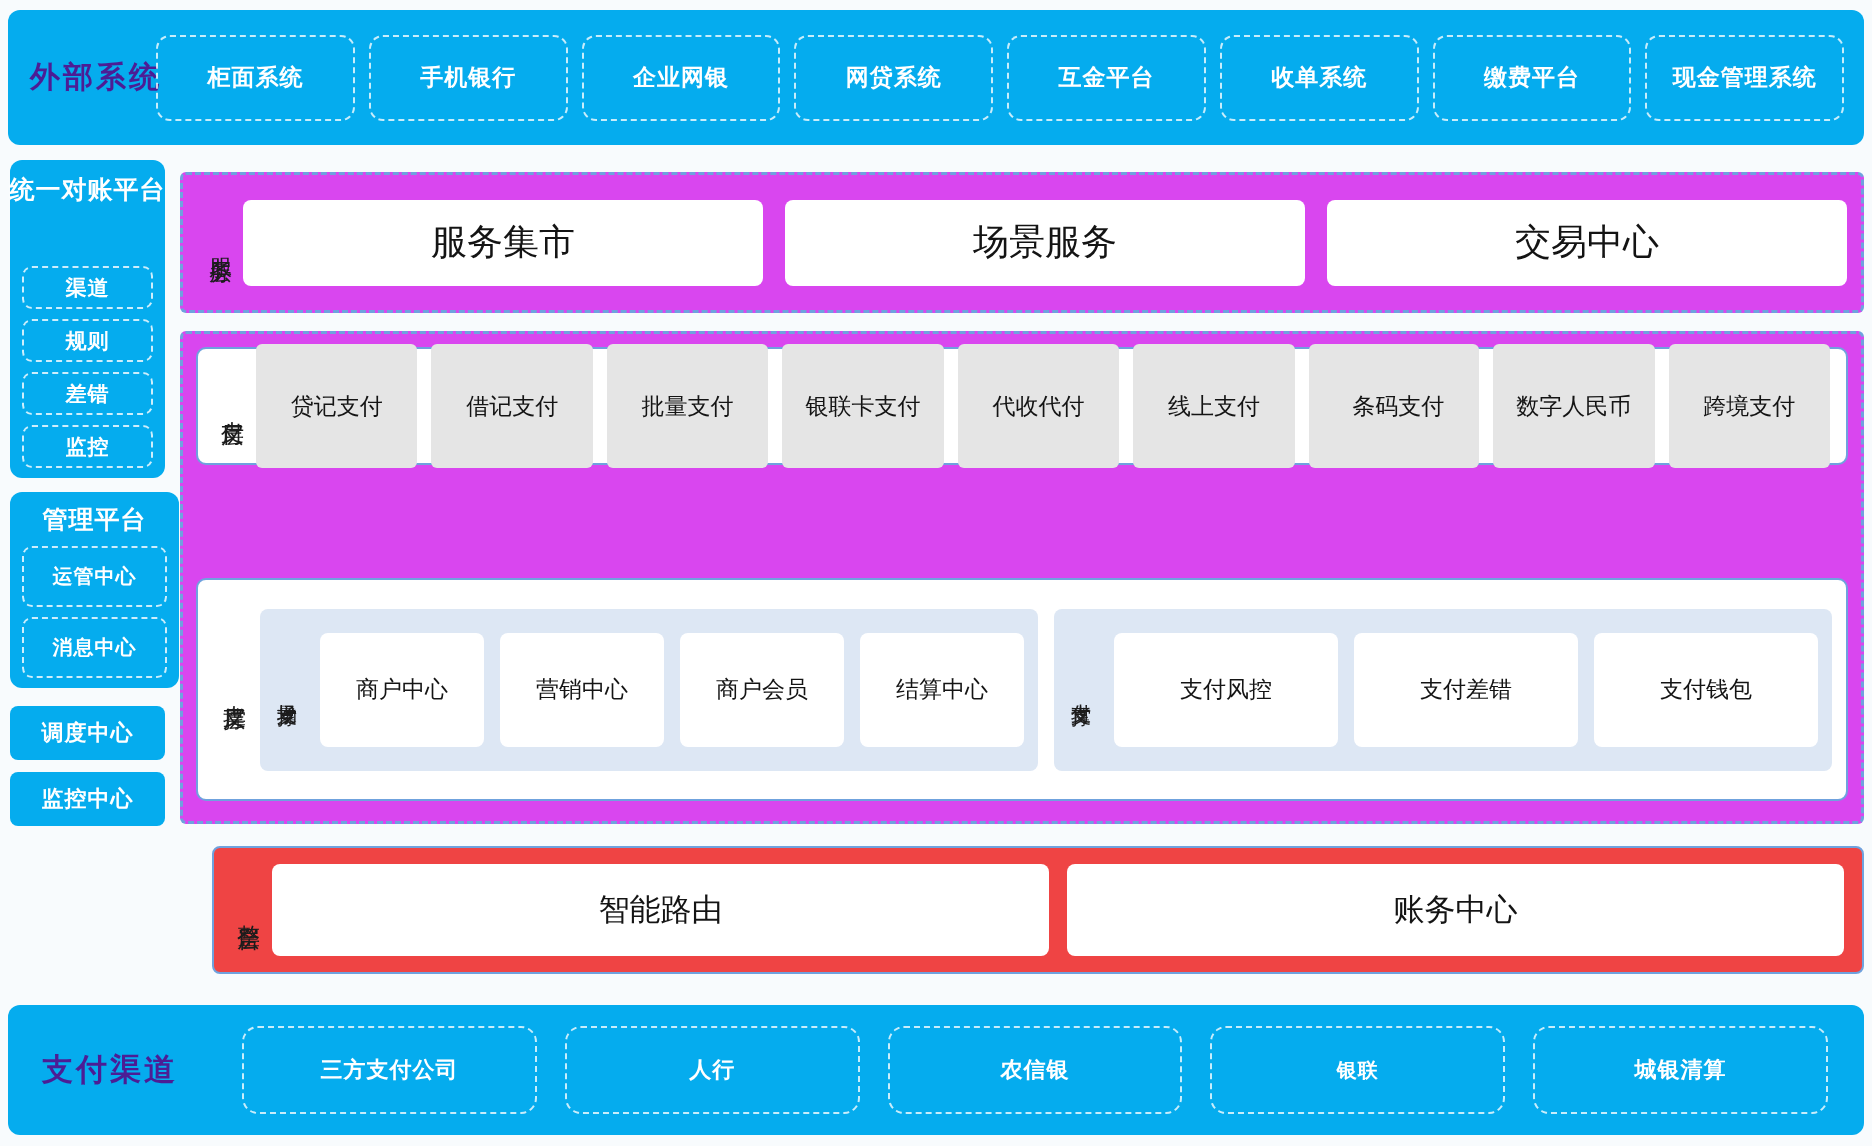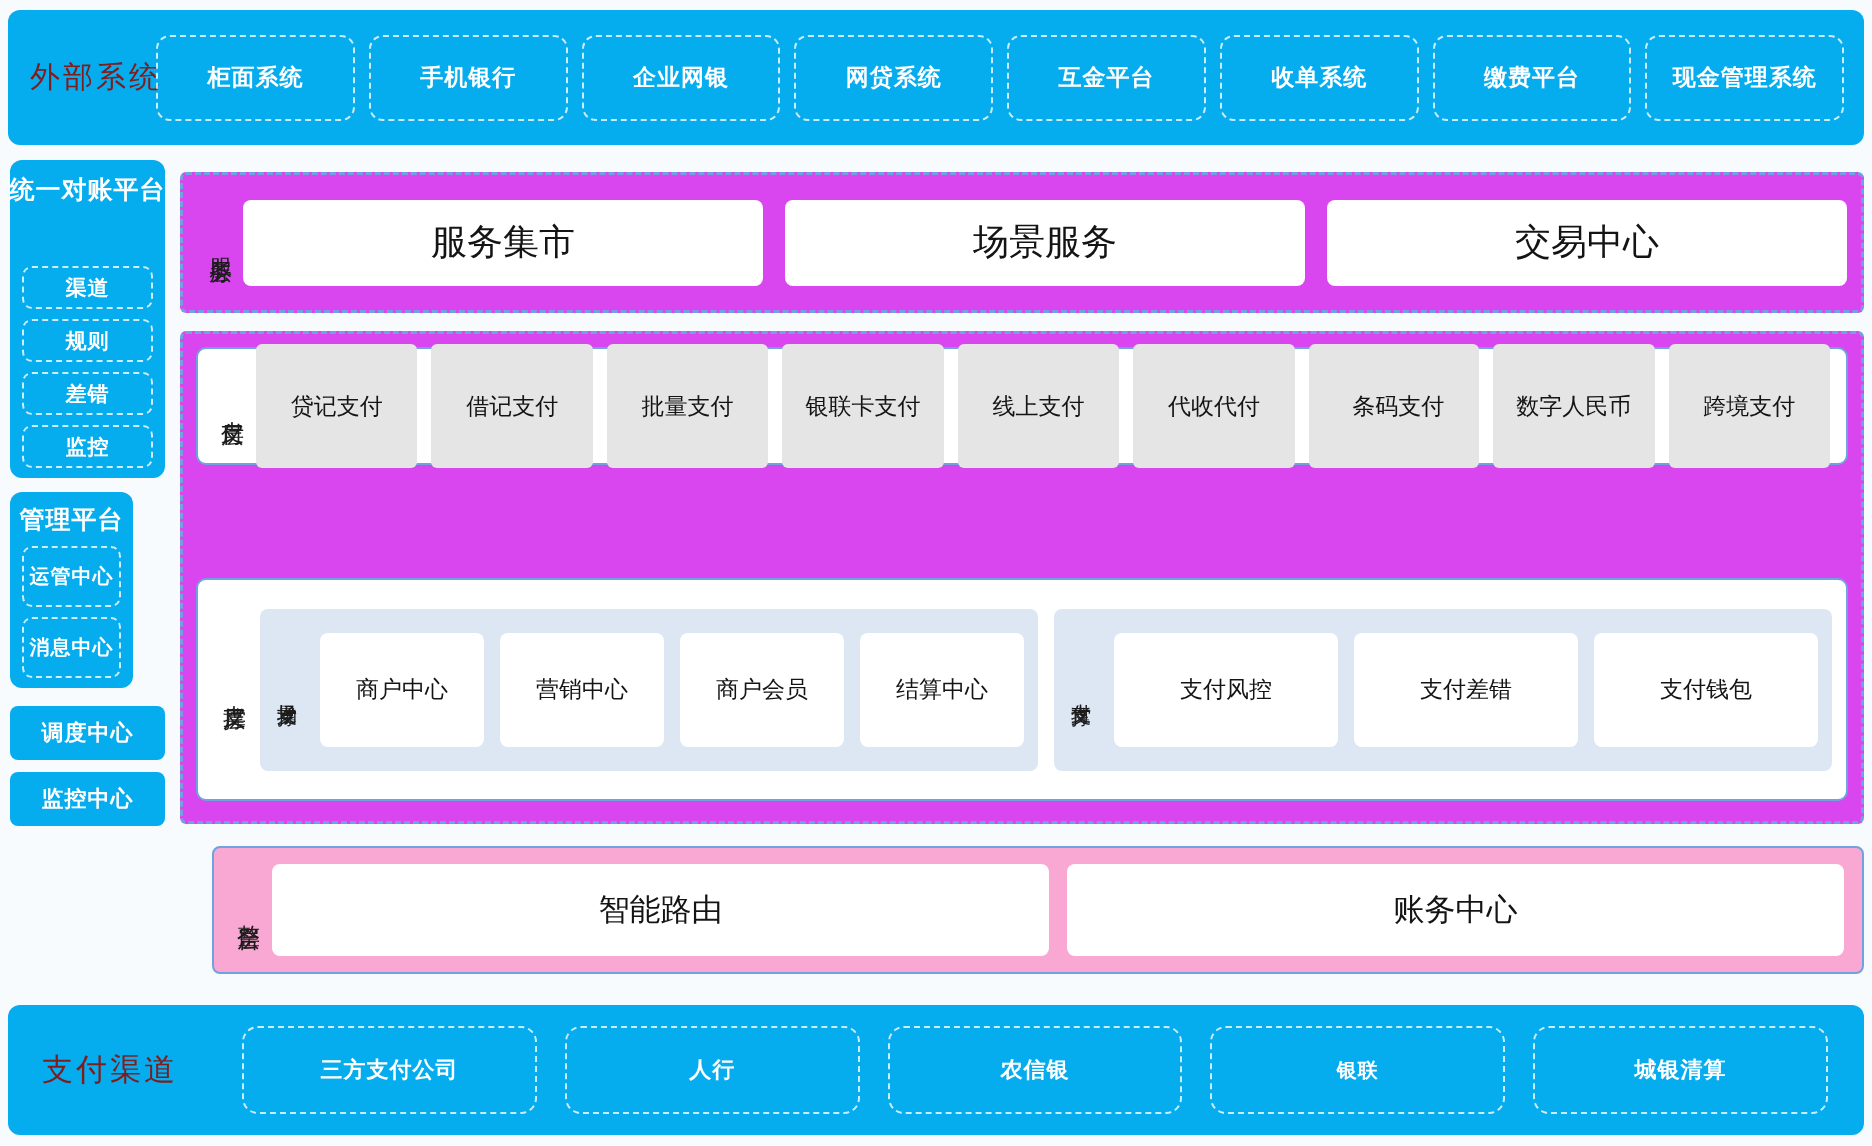--- a/index.html
+++ b/index.html
@@ -30,23 +30,23 @@
   
   .cyan-bar {
     position: absolute;
     background: #05acee;
     border-radius: 12px;
     display: flex;
     align-items: center;
     box-sizing: border-box;
   }
   .cyan-bar-title {
-    color: #7f1d1d;
+    color: #4c1d95;
     font-size: 30px;
-    font-weight: 400;
+    font-weight: 700;
     letter-spacing: 3px;
     white-space: nowrap;
     flex: 0 0 auto;
   }
   .cyan-chips {
     flex: 1 1 auto;
     display: flex;
     align-items: stretch;
     gap: 14px;
   }
@@ -173,21 +173,21 @@
     align-items: center;
     box-sizing: border-box;
   }
   .subgroup .white-box {
     font-size: 23px;
   }
 
   
   .intgroup {
     position: absolute;
-    background: #f9a8d4;
+    background: #ef4444;
     border: 2px solid #6fa2de;
     border-radius: 8px;
     box-sizing: border-box;
     display: flex;
     align-items: center;
   }
 </style>
 </head>
 <body>
 
@@ -210,21 +210,21 @@
   <div class="side-card" style="left:10px; top:160px; width:155px; height:318px;gap:48px;">
     <div class="side-card-title" style="height:58px;">统一对账平台</div>
     <div id="recon-items" style="width:100%; flex:1 1 auto; display:flex; flex-direction:column;">
         <div class="side-sub">渠道</div>
         <div class="side-sub">规则</div>
         <div class="side-sub">差错</div>
         <div class="side-sub">监控</div>
       </div>
   </div>
 
-  <div class="side-card" style="left:10px; top:492px; width:123px; height:196px;">
+  <div class="side-card" style="left:10px; top:492px; width:169px; height:196px;">
     <div class="side-card-title" style="height:54px;">管理平台</div>
     <div id="mgmt-items" style="width:100%; flex:1 1 auto; display:flex; flex-direction:column;">
         <div class="side-sub" style="font-size:20px;">运管中心</div>
         <div class="side-sub" style="font-size:20px;">消息中心</div>
       </div>
   </div>
 
   <div class="side-solo" style="left:10px; top:706px; width:155px; height:54px;">调度中心</div>
   <div class="side-solo" style="left:10px; top:772px; width:155px; height:54px;">监控中心</div>
 
@@ -241,22 +241,22 @@
 
   <div class="dashgroup" style="left:180px; top:331px; width:1684px; height:493px;"></div>
 
   <div class="panel" style="left:196px; top:347px; width:1652px; height:118px; padding:0 16px 0 12px;">
     <div class="layer-label vtext" style="width:46px; height:100%; justify-content:center;">支付层</div>
     <div id="payment-items" class="row" style="flex:1 1 auto; gap:14px; height:124px; align-items:stretch;">
         <div class="tile" style="flex:1 1 0;">贷记支付</div>
         <div class="tile" style="flex:1 1 0;">借记支付</div>
         <div class="tile" style="flex:1 1 0;">批量支付</div>
         <div class="tile" style="flex:1 1 0;">银联卡支付</div>
+        <div class="tile" style="flex:1 1 0;">代收代付</div>
         <div class="tile" style="flex:1 1 0;">线上支付</div>
-        <div class="tile" style="flex:1 1 0;">代收代付</div>
         <div class="tile" style="flex:1 1 0;padding-left:9px;">条码支付</div>
         <div class="tile" style="flex:1 1 0;">数字人民币</div>
         <div class="tile" style="flex:1 1 0;">跨境支付</div>
       </div>
   </div>
 
   <div class="panel" style="left:196px; top:578px; width:1652px; height:223px; padding:0 14px 0 12px;">
     <div class="layer-label vtext" style="width:50px; height:100%; justify-content:center;">支撑层</div>
     <div id="support-groups" class="row" style="flex:1 1 auto; gap:16px; height:162px; align-items:stretch;">
         <div class="subgroup" style="flex:1 1 0;padding:0 14px 0 10px;gap:16px;">

